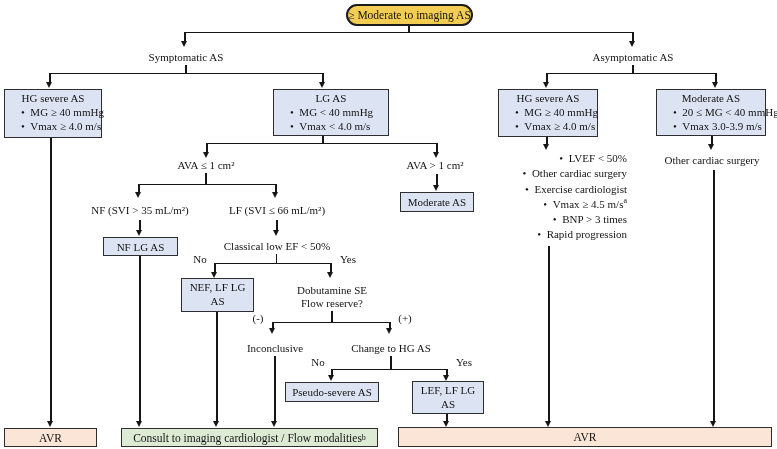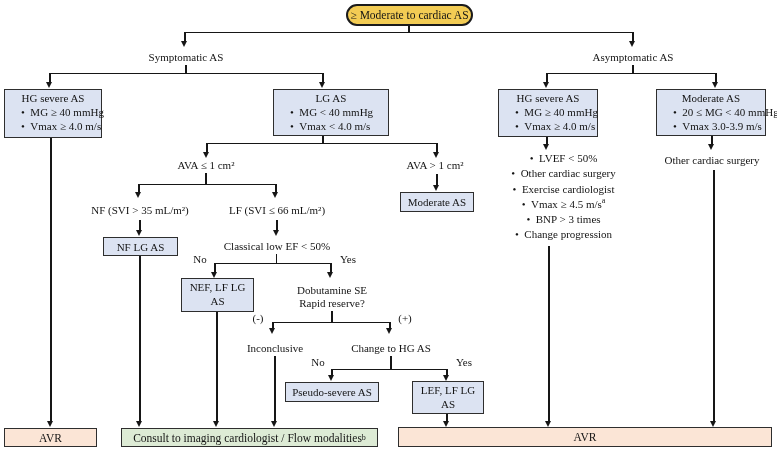--- a/index.html
+++ b/index.html
@@ -17,29 +17,29 @@
   .bull::before,.crit::before{content:"•\00a0\00a0";}
   .single{display:flex;align-items:center;justify-content:center;white-space:nowrap;}
   .oval{position:absolute;left:346px;top:4px;width:127px;height:22px;border-radius:12px;
         background:#F3CC54;border:2px solid #1b1b1b;box-sizing:border-box;
         display:flex;align-items:center;justify-content:center;font-size:11.5px;white-space:nowrap;}
   .terminal{position:absolute;border:1.5px solid #2e2e2e;box-sizing:border-box;
             display:flex;align-items:center;justify-content:center;font-size:11.5px;white-space:nowrap;}
   .pink{background:#FBE5D6;}
   .green{background:#DDEBD5;}
   .critlist{position:absolute;left:487px;top:151px;width:140px;font-size:11px;line-height:15.3px;}
-  .crit{text-align:center;white-space:nowrap;padding-left:13px;}
+  .crit{text-align:right;white-space:nowrap;padding-left:13px;}
   sup{font-size:8px;line-height:0;}
 </style>
 </head>
 <body>
 
 <div id="canvas">
 
-  <div class="oval">≥ Moderate to cardiac AS</div>
+  <div class="oval">≥ Moderate to imaging AS</div>
 
   <i class="vl" style="left:408.3px;top:25.5px;height:6.5px"></i>
   <i class="hl" style="left:184.3px;top:31.6px;width:449px"></i>
   <i class="vl" style="left:184.3px;top:31.6px;height:9.4px"></i>
   <i class="ah" style="left:181.4px;top:41px"></i>
   <i class="vl" style="left:632.3px;top:31.6px;height:9.4px"></i>
   <i class="ah" style="left:629.4px;top:41px"></i>
 
   <div class="lbl" style="left:136px;top:51px;width:100px">Symptomatic AS</div>
   <div class="lbl" style="left:583px;top:51px;width:100px">Asymptomatic AS</div>
@@ -127,21 +127,21 @@
 
   <div class="node" style="left:181px;top:278px;width:73px;height:34px;text-align:center">
     <div class="ttl">NEF, LF LG</div>
     <div class="ttl">AS</div>
   </div>
   <i class="vl" style="left:216.3px;top:312px;height:109px"></i>
   <i class="ah" style="left:213.4px;top:421px"></i>
 
   <div class="lbl" style="left:272px;top:284px;width:120px">
     <div>Dobutamine SE</div>
-    <div>Rapid reserve?</div>
+    <div>Flow reserve?</div>
   </div>
   <i class="vl" style="left:331.3px;top:310.5px;height:12px"></i>
   <i class="hl" style="left:272.3px;top:322px;width:118px"></i>
   <i class="vl" style="left:272.3px;top:322px;height:5.5px"></i>
   <i class="ah" style="left:269.4px;top:327.5px"></i>
   <i class="vl" style="left:389.3px;top:322px;height:5.5px"></i>
   <i class="ah" style="left:386.4px;top:327.5px"></i>
   <div class="lbl" style="left:246px;top:312px;width:24px">(-)</div>
   <div class="lbl" style="left:393px;top:312px;width:24px">(+)</div>
 
@@ -169,21 +169,21 @@
   <i class="ah" style="left:443.4px;top:420.5px"></i>
 
   <i class="vl" style="left:546.3px;top:137px;height:6.5px"></i>
   <i class="ah" style="left:543.4px;top:143.5px"></i>
   <div class="critlist">
     <div class="crit">LVEF &lt; 50%</div>
     <div class="crit">Other cardiac surgery</div>
     <div class="crit">Exercise cardiologist</div>
     <div class="crit"><span>Vmax ≥ 4.5 m/s</span><sup>a</sup></div>
     <div class="crit">BNP &gt; 3 times</div>
-    <div class="crit">Change progression</div>
+    <div class="crit">Rapid progression</div>
   </div>
   <i class="vl" style="left:548.3px;top:246px;height:175px"></i>
   <i class="ah" style="left:545.4px;top:420.5px"></i>
 
   <i class="vl" style="left:711.3px;top:136px;height:7.5px"></i>
   <i class="ah" style="left:708.4px;top:143.5px"></i>
   <div class="lbl" style="left:647px;top:154px;width:130px">Other cardiac surgery</div>
   <i class="vl" style="left:713.3px;top:170px;height:251px"></i>
   <i class="ah" style="left:710.4px;top:420.5px"></i>
 

